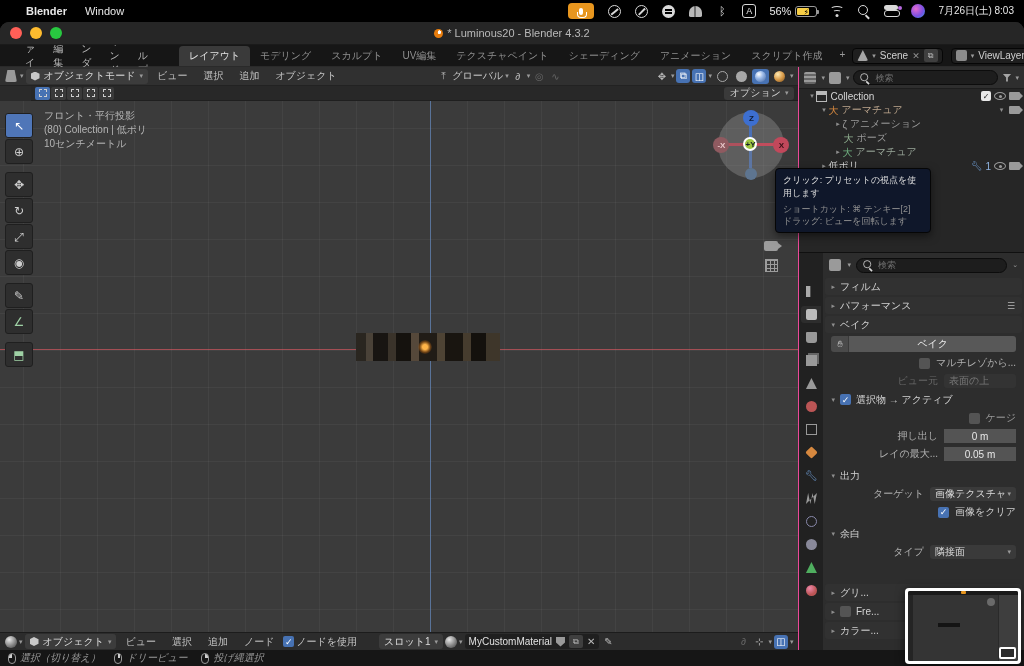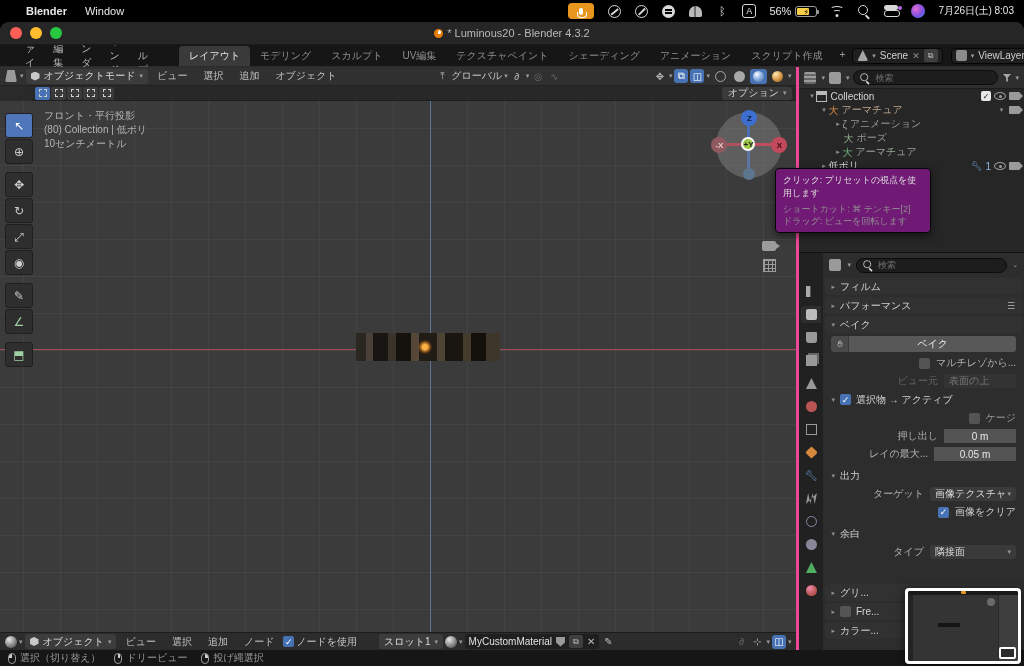--- a/index.html
+++ b/index.html
@@ -68,21 +68,21 @@
   .pill { display:flex; align-items:center; background:#1f1f1f; border:1px solid #060606; border-radius:4px; height:16px; padding:0 4px; gap:4px; }
   .pill .ico { width:11px; height:11px; border-radius:2px; background:#8b8b8b; }
   .pill .ico.scene { clip-path:polygon(50% 0,100% 100%,0 100%); background:#a5a5a5; }
   .pill .val { color:#d0d0d0; }
   .pill .btn { color:#909090; font-size:9px; }
   .copychip { width:14px; height:13px; background:#3f3f3f; border-radius:2px; display:flex; align-items:center; justify-content:center; color:#bdbdbd; font-size:8px; }
   .caret { color:#9a9a9a; font-size:7px; }
 
   
   .main { position:absolute; top:45px; left:0; right:0; bottom:16px; display:flex; }
-  .vp-col { width:848px; display:flex; flex-direction:column; border-right:3px solid #ec4899; }
+  .vp-col { width:848px; display:flex; flex-direction:column; border-right:1px solid #ec4899; }
   .right-col { flex:1; display:flex; flex-direction:column; }
 
   .vp-header { height:19px; background:#303030; border-bottom:1px solid #222; display:flex; align-items:center; padding:0 5px; gap:2px; }
   .hmenu { padding:2px 7px; color:#c3c3c3; white-space:nowrap; }
   .mode-pill { display:flex; align-items:center; gap:4px; background:#3c3c3c; border-radius:3px; height:15px; padding:0 5px; color:#dcdcdc; }
   .cube-ico { width:9px; height:9px; background:#c9c9c9; clip-path:polygon(50% 0,100% 25%,100% 75%,50% 100%,0 75%,0 25%); }
   .ed-ico { width:12px; height:12px; background:#9a9a9a; border-radius:2px; margin-right:1px; }
   .ed-ico.persp { clip-path:polygon(20% 0,80% 0,100% 100%,0 100%); }
   .hgap { flex:1; }
   .hicon { width:14px; height:14px; border-radius:3px; display:flex; align-items:center; justify-content:center; color:#b9b9b9; font-size:10px; }
@@ -186,21 +186,21 @@
   .field { height:14px; background:#545454; border-radius:0; color:#e8e8e8; display:flex; align-items:center; justify-content:center; }
   .dropdown { height:14px; background:#3a3a3a; border-radius:3px; color:#dcdcdc; display:flex; align-items:center; padding:0 5px; }
   .dropdown .dv { flex:1; }
   .dropdown.dim { color:#777; background:#333; }
   .bakebtn { display:flex; align-items:center; margin:2px 8px; }
   .bakebtn .handic { width:18px; height:16px; background:#4a4a4a; border-radius:3px 0 0 3px; border-right:1px solid #3a3a3a; display:flex; align-items:center; justify-content:center; color:#d8d8d8; font-size:9px; }
   .bakebtn .bb { flex:1; height:16px; background:#585858; border-radius:0 3px 3px 0; display:flex; align-items:center; justify-content:center; color:#efefef; }
   .preset-ico { margin-left:auto; color:#b9b9b9; font-size:9px; letter-spacing:1px; }
 
   
-  .tooltip { position:absolute; left:775px; top:168px; width:156px; background:#701a75; border:1px solid #060606; border-radius:4px; padding:5px 7px; z-index:40; box-shadow:0 3px 8px rgba(0,0,0,.5); }
+  .tooltip { position:absolute; left:775px; top:168px; width:156px; background:#0f172a; border:1px solid #060606; border-radius:4px; padding:5px 7px; z-index:40; box-shadow:0 3px 8px rgba(0,0,0,.5); }
   .tooltip .t1 { color:#dedede; font-size:9px; margin-bottom:3px; }
   .tooltip .t2 { color:#8f8f8f; font-size:9px; line-height:12px; }
 
   
   .miniwin { position:absolute; left:905px; top:588px; width:116px; height:76px; background:#fff; border-radius:4px; padding:3px; z-index:50; box-shadow:0 2px 10px rgba(0,0,0,.6); }
   .miniwin .inner { position:relative; width:100%; height:100%; background:#343434; border-radius:2px; overflow:hidden; }
   .miniwin .mtop { position:absolute; top:0; left:0; right:0; height:4px; background:#1a1a1a; }
   .miniwin .morange { position:absolute; top:0; left:48%; width:5px; height:3px; background:#e8961e; border-radius:1px; }
   .miniwin .mleft { position:absolute; top:4px; left:0; bottom:0; width:5px; background:#242424; }
   .miniwin .mright { position:absolute; top:4px; right:0; bottom:0; width:20px; background:#3e3e3e; border-left:1px solid #2a2a2a; }
@@ -208,21 +208,21 @@
   .miniwin .mblob { position:absolute; top:32px; left:30px; width:22px; height:4px; background:#141414; }
   .miniwin .mpip { position:absolute; right:2px; bottom:2px; width:17px; height:12px; background:#2c2c2c; border:2px solid #fff; border-radius:2px; }
 
   
   .statusbar { position:absolute; left:0; right:0; bottom:0; height:16px; background:#161616; display:flex; align-items:center; gap:14px; padding:0 8px; color:#9a9a9a; }
   .mouse { width:8px; height:11px; border:1px solid #9a9a9a; border-radius:4px; position:relative; margin-right:4px; flex:none; }
   .mouse i { position:absolute; top:0; width:3px; height:4px; background:#cfcfcf; }
   .mouse .lb { left:0; border-radius:3px 0 0 0; }
   .mouse .mb { left:2.5px; width:2px; }
   .mouse .rb { right:0; border-radius:0 3px 0 0; }
-  .sb-item { display:flex; align-items:center; }
+  .sb-item { display:flex; align-items:center;font-style:italic; }
 </style>
 </head>
 <body>
 
 <div id="screen">
 
   <div class="menubar">
     <span class="apple"></span>
     <span class="appname">Blender</span>
     <span>Window</span>
@@ -626,21 +626,21 @@
               <span class="plabel"></span>
               <span class="checkbox off"></span>
               <span style="color:#9a9a9a">ケージ</span>
             </div>
             <div class="prow">
               <span class="plabel">押し出し</span>
               <span class="field" style="width:72px">0 m</span>
             </div>
             <div class="prow">
               <span class="plabel">レイの最大...</span>
-              <span class="field" style="width:82px">0.05 m</span>
+              <span class="field" style="width:72px">0.05 m</span>
             </div>
             <div class="panel-h" style="background:transparent;margin-top:4px">
                 <span class="tri">▾</span>
                 <span>出力</span>
               </div>
             <div class="prow">
               <span class="plabel">ターゲット</span>
               <span class="dropdown" style="width:86px">
                   <span class="dv">画像テクスチャ</span>
                   <span class="caret">▾</span>

